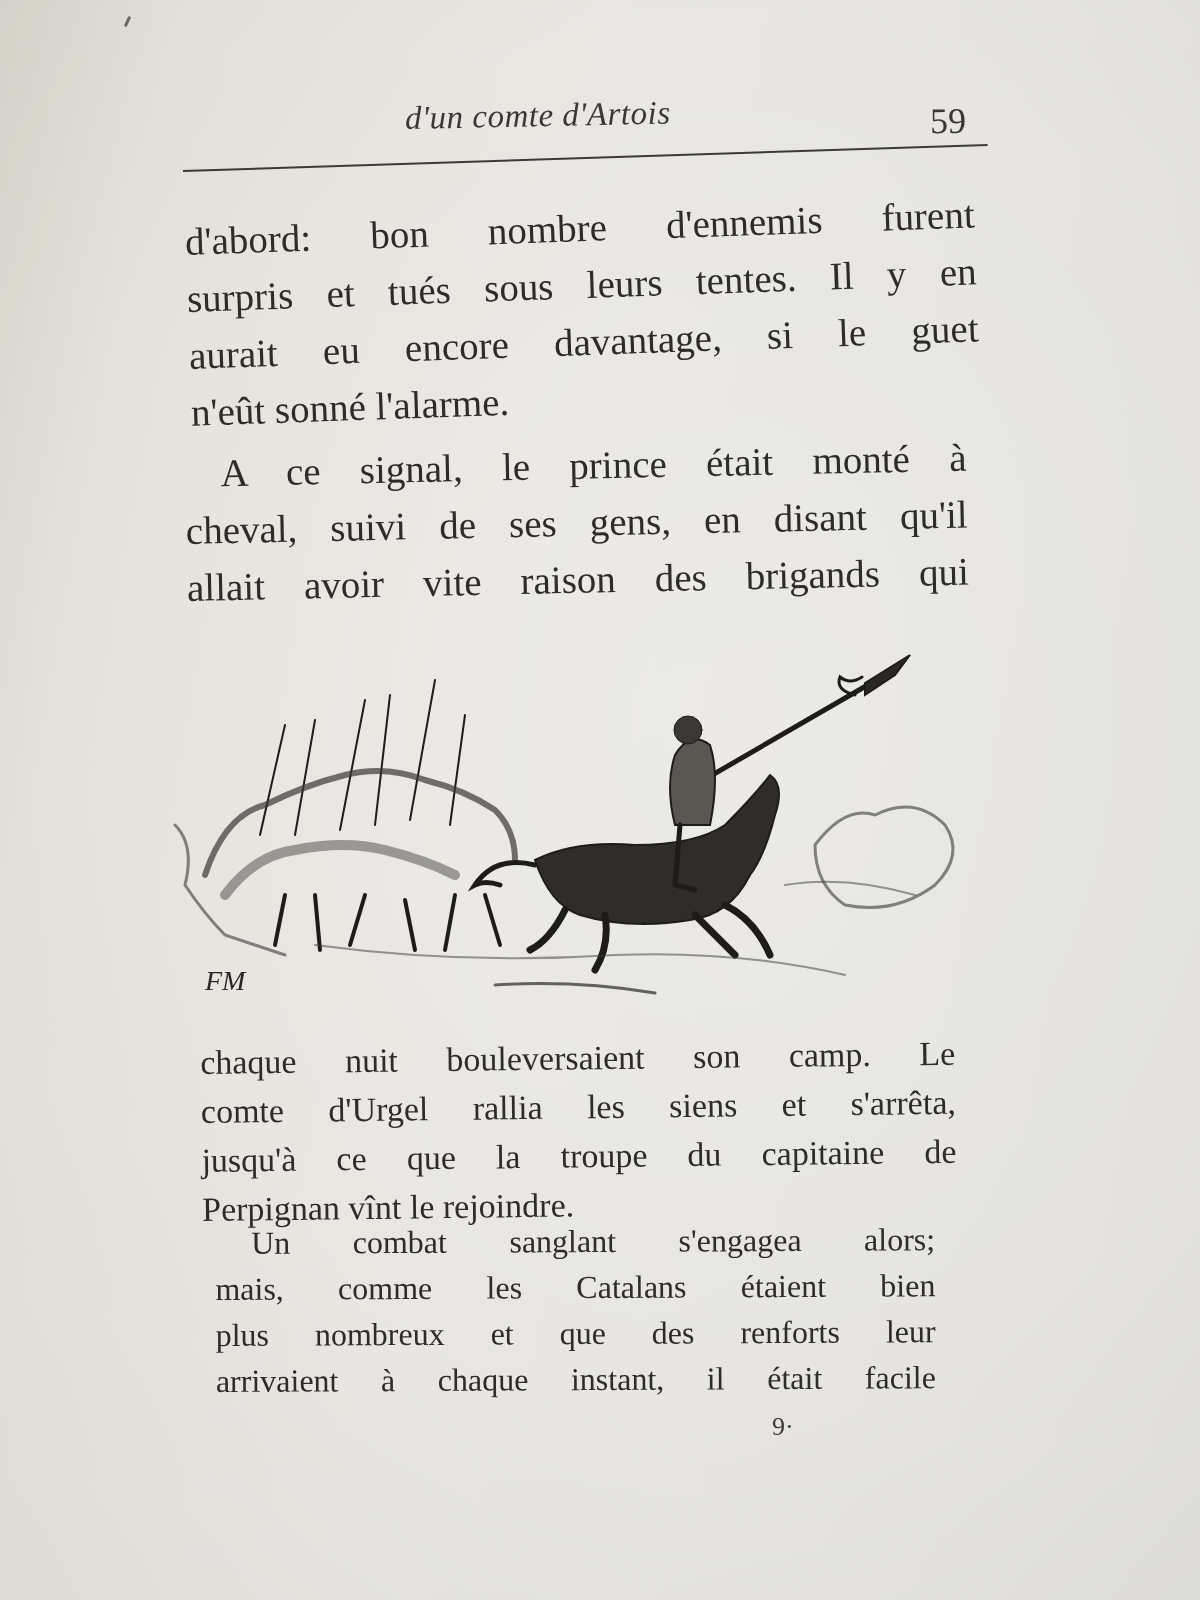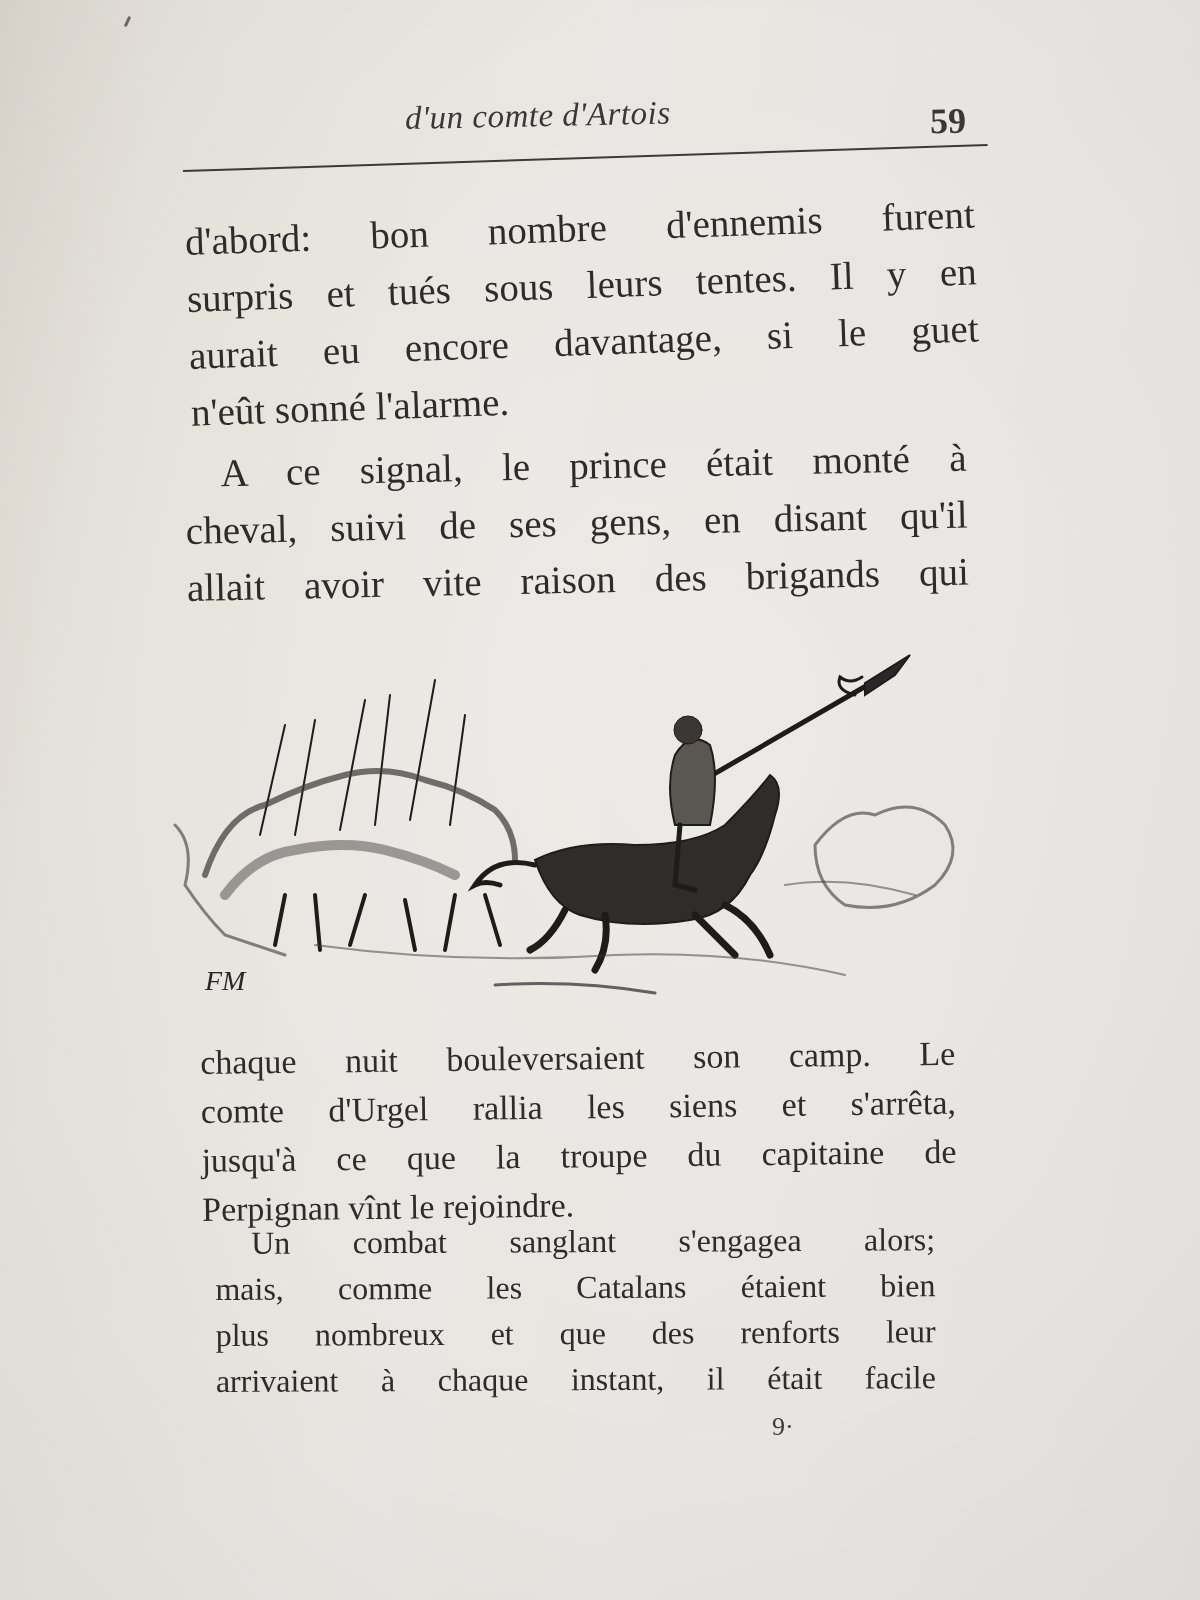--- a/index.html
+++ b/index.html
@@ -37,21 +37,20 @@
       transform: rotate(-1.2deg);
       transform-origin: left center;
     }
     .folio {
       position: absolute;
       left: 930px;
       top: 100px;
       font-size: 36px;
       color: #3a3835;
       transform: rotate(-1deg);
-      font-weight: bold;
     }
     .head-rule {
       position: absolute;
       left: 183px;
       top: 170px;
       width: 805px;
       height: 2px;
       background: #3c3a37;
       transform: rotate(-1.85deg);
       transform-origin: left center;

